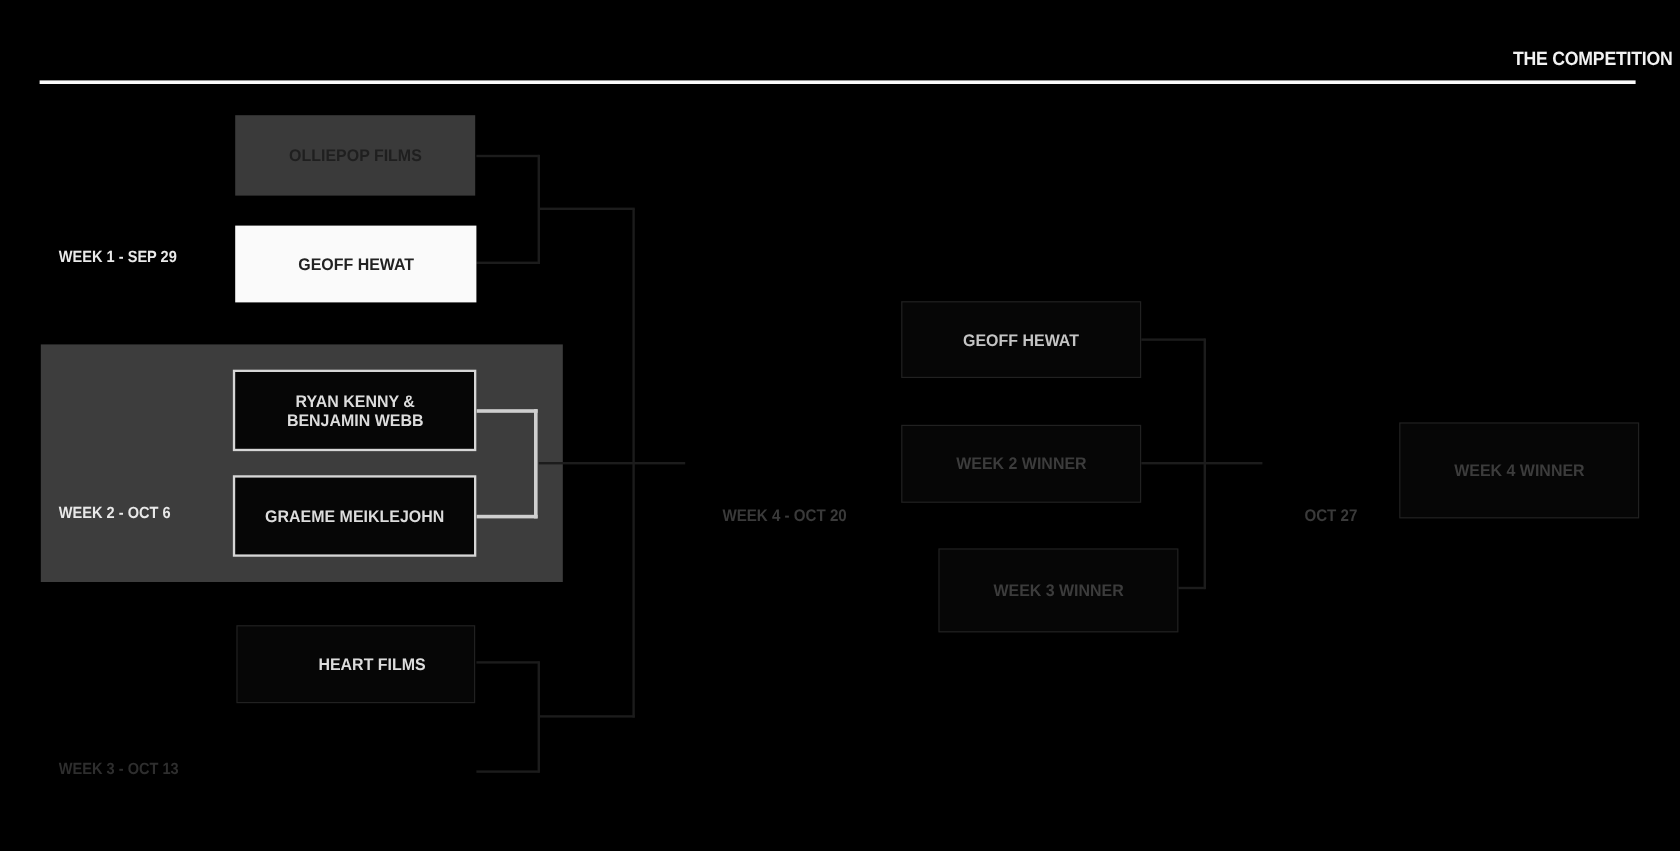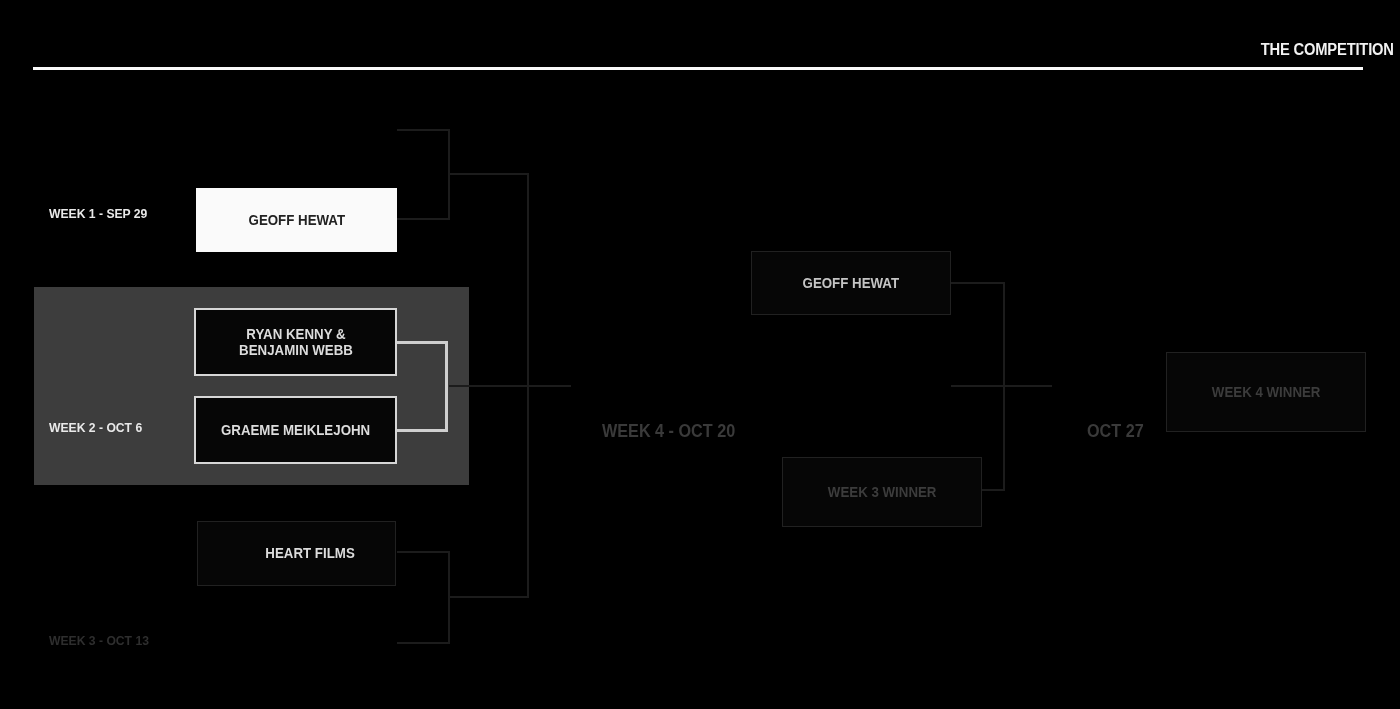--- a/index.html
+++ b/index.html
@@ -36,21 +36,21 @@
   .lbl {
     position: absolute;
     font-weight: 700;
     font-size: 13.5px;
     white-space: nowrap;
     margin-top: 44px;
   }
   .lbl span { display: inline-block; transform: scaleX(0.9); transform-origin: left center; }
   .lbl-bright { color: var(--label_bright, #e9e9e9); }
   .lbl-dim    { color: var(--label_dim, #2e2e2e); }
-  .lbl-mid    { color: var(--label_mid, #3a3a3a); font-size: 18px; }
+  .lbl-mid    { color: var(--label_mid, #3a3a3a); font-size: 14px; }
   .box {
     position: absolute;
     display: flex;
     align-items: center;
     justify-content: center;
     text-align: center;
     font-weight: 700;
     font-size: 14px;
     box-sizing: border-box;
     line-height: 1.15;
@@ -114,38 +114,44 @@
   <div class="lbl lbl-dim" style="left:49px;top:589px">
     <span>WEEK 3 - OCT 13</span>
   </div>
   <div class="lbl lbl-mid" style="left:602px;top:377px">
     <span>WEEK 4 - OCT 20</span>
   </div>
   <div class="lbl lbl-mid" style="left:1087px;top:377px">
     <span>OCT 27</span>
   </div>
 
+  <div class="box box-muted" style="left:196px;top:96px;width:200px;height:67px">
+    <span>OLLIEPOP FILMS</span>
+  </div>
   <div class="box box-white" style="left:196px;top:188px;width:201px;height:64px">
     <span>GEOFF HEWAT</span>
   </div>
 
   <div class="box box-olight" style="left:194px;top:396px;width:203px;height:68px">
     <span>GRAEME MEIKLEJOHN</span>
   </div>
   <div class="box box-olight" style="left:194px;top:308px;width:203px;height:68px">
     <span style="max-width:150px">RYAN KENNY &amp; BENJAMIN WEBB</span>
   </div>
 
   <div class="box box-odim t-bright" style="left:197px;top:521px;width:199px;height:65px">
     <span>HEART FILMS</span>
   </div>
 
   <div class="box box-odim t-light" style="left:751px;top:251px;width:200px;height:64px">
     <span>GEOFF HEWAT</span>
   </div>
+  <div class="box box-odim t-dim" style="left:751px;top:354px;width:200px;height:65px">
+    <span>WEEK 2 WINNER</span>
+  </div>
   <div class="box box-odim t-dim" style="left:782px;top:457px;width:200px;height:70px">
     <span>WEEK 3 WINNER</span>
   </div>
 
   <div class="box box-odim t-dim" style="left:1166px;top:352px;width:200px;height:80px">
     <span>WEEK 4 WINNER</span>
   </div>
 
 </div>
 

